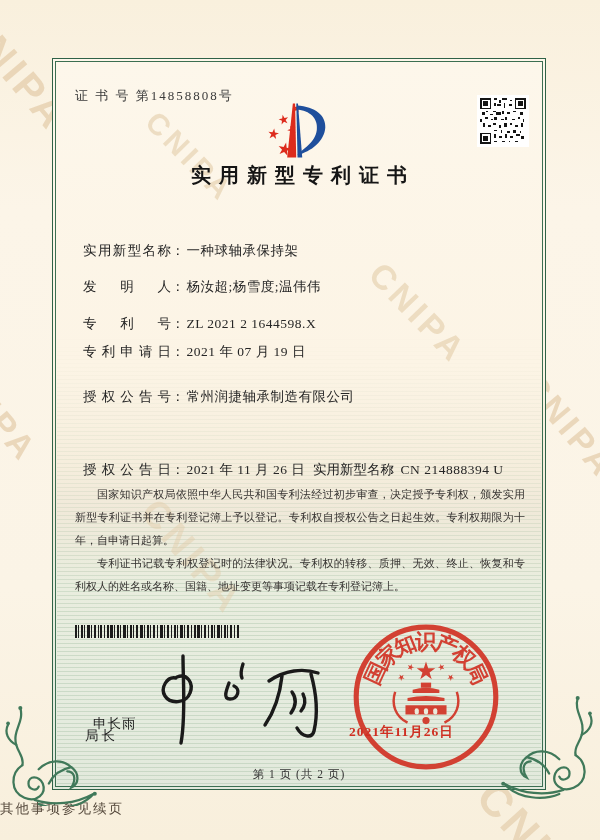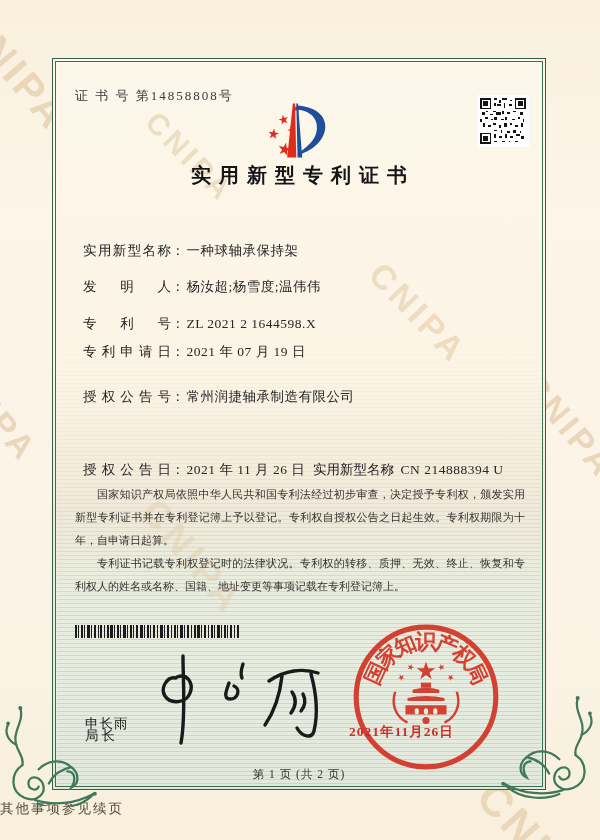--- a/index.html
+++ b/index.html
@@ -52,21 +52,21 @@
   .colon{margin:0 2px 0 0;}
   .fvalue{letter-spacing:.5px;}
   .pair2{position:absolute;left:230px;top:0;}
   .pair2 .flabel{width:72px;}
   
   .paras{position:absolute;left:22px;top:424px;width:450px;font-size:11px;line-height:23px;color:#353230;text-align:justify;}
   .paras p{margin:0;text-indent:2em;}
   
   .barcode{position:absolute;left:22px;top:566px;}
   .signer-title{position:absolute;left:32px;top:628px;font-family:"Liberation Sans","DejaVu Sans",sans-serif;font-size:13.5px;letter-spacing:3px;color:#222;margin-top:40px;}
-  .signer-name{position:absolute;left:32px;top:656px;font-family:"Liberation Sans","DejaVu Sans",sans-serif;font-size:13.5px;letter-spacing:1px;color:#222;}
+  .signer-name{position:absolute;left:40px;top:656px;font-family:"Liberation Sans","DejaVu Sans",sans-serif;font-size:13.5px;letter-spacing:1px;color:#222;}
   .signature{position:absolute;left:92px;top:583px;z-index:3;}
   .seal{position:absolute;left:296px;top:561px;z-index:4;opacity:.95;}
   .seal-date{
     position:absolute;left:296px;top:664px;width:154px;text-align:left;z-index:5;
     color:#cf2f22;font-size:13.5px;font-weight:700;letter-spacing:1px;white-space:nowrap;
   }
   .page-num{position:absolute;left:0;top:708px;width:100%;text-align:center;font-size:11.5px;letter-spacing:1px;color:#333;}
   
   .cont-note{position:absolute;left:0;top:800px;width:100%;text-align:left;z-index:2;font-size:13.5px;letter-spacing:2px;color:#564a3d;}
   .orn{position:absolute;z-index:6;pointer-events:none;}

